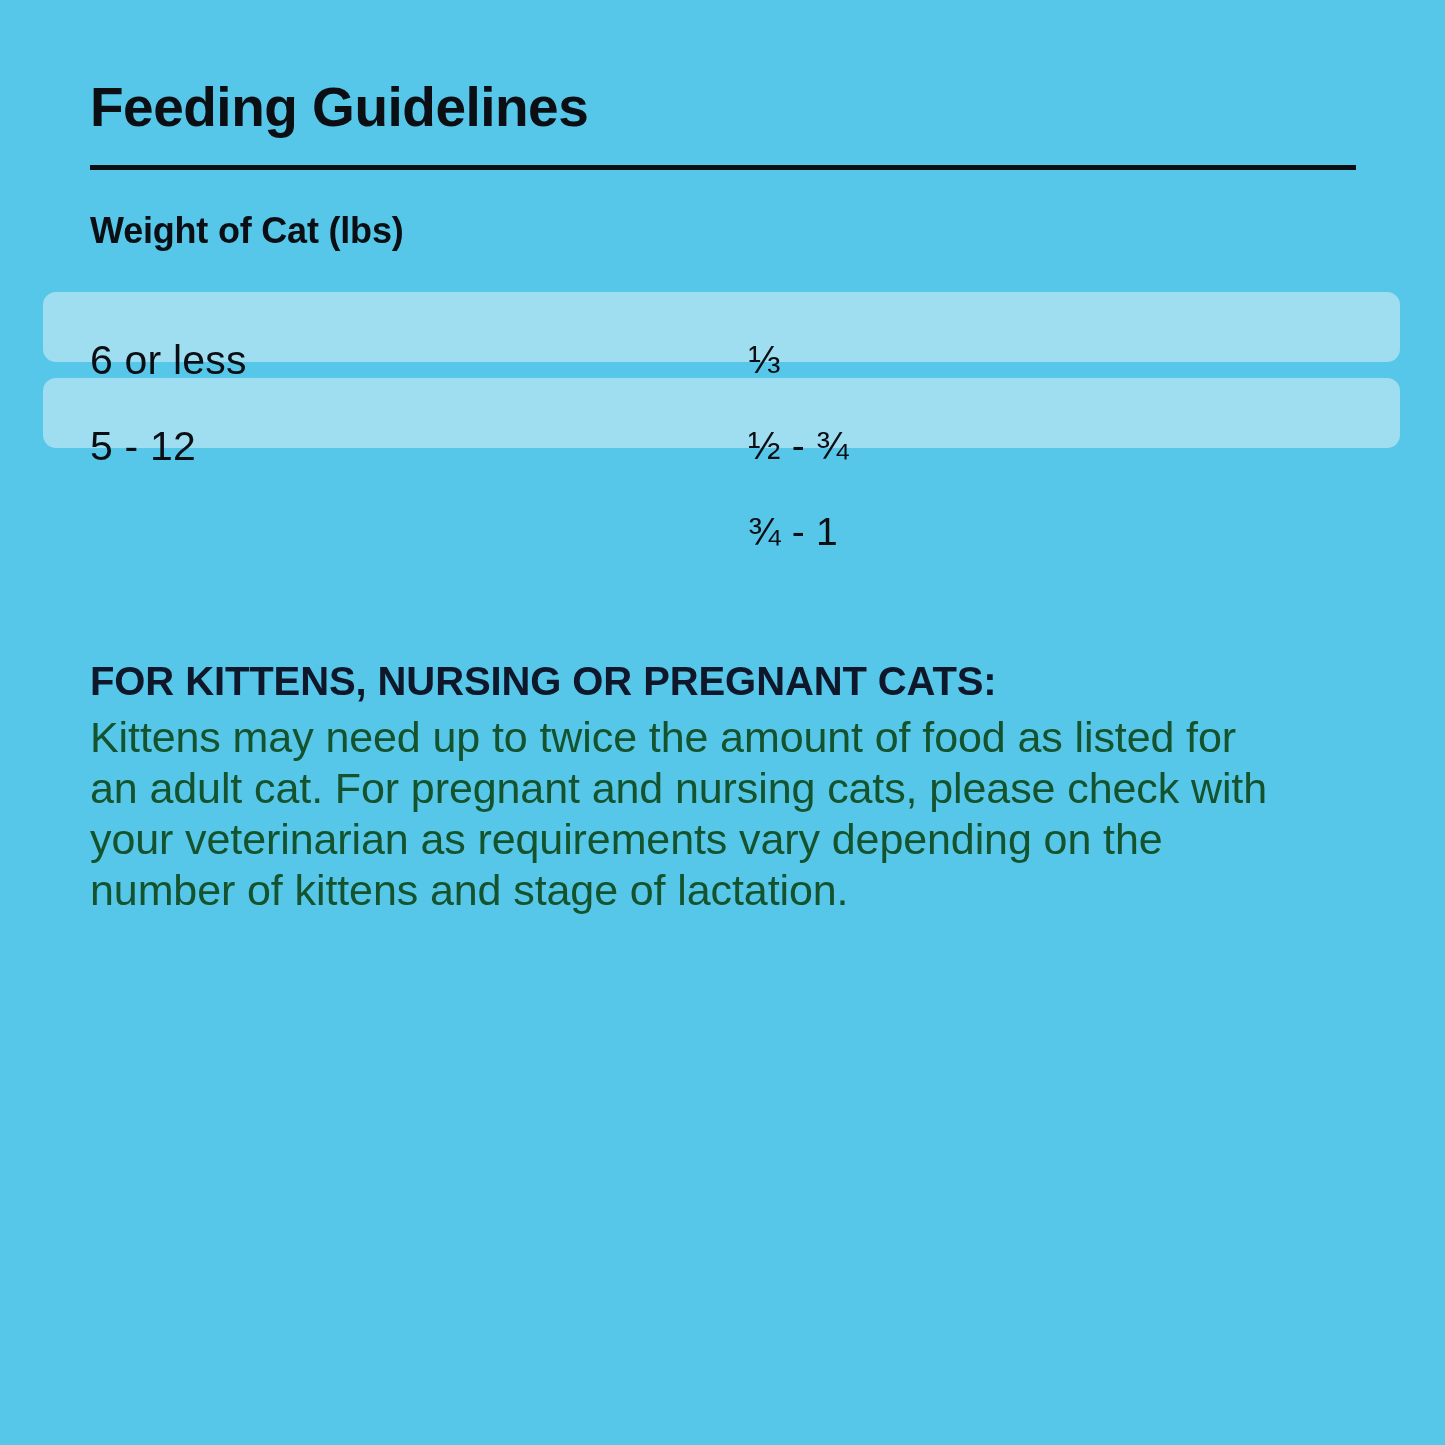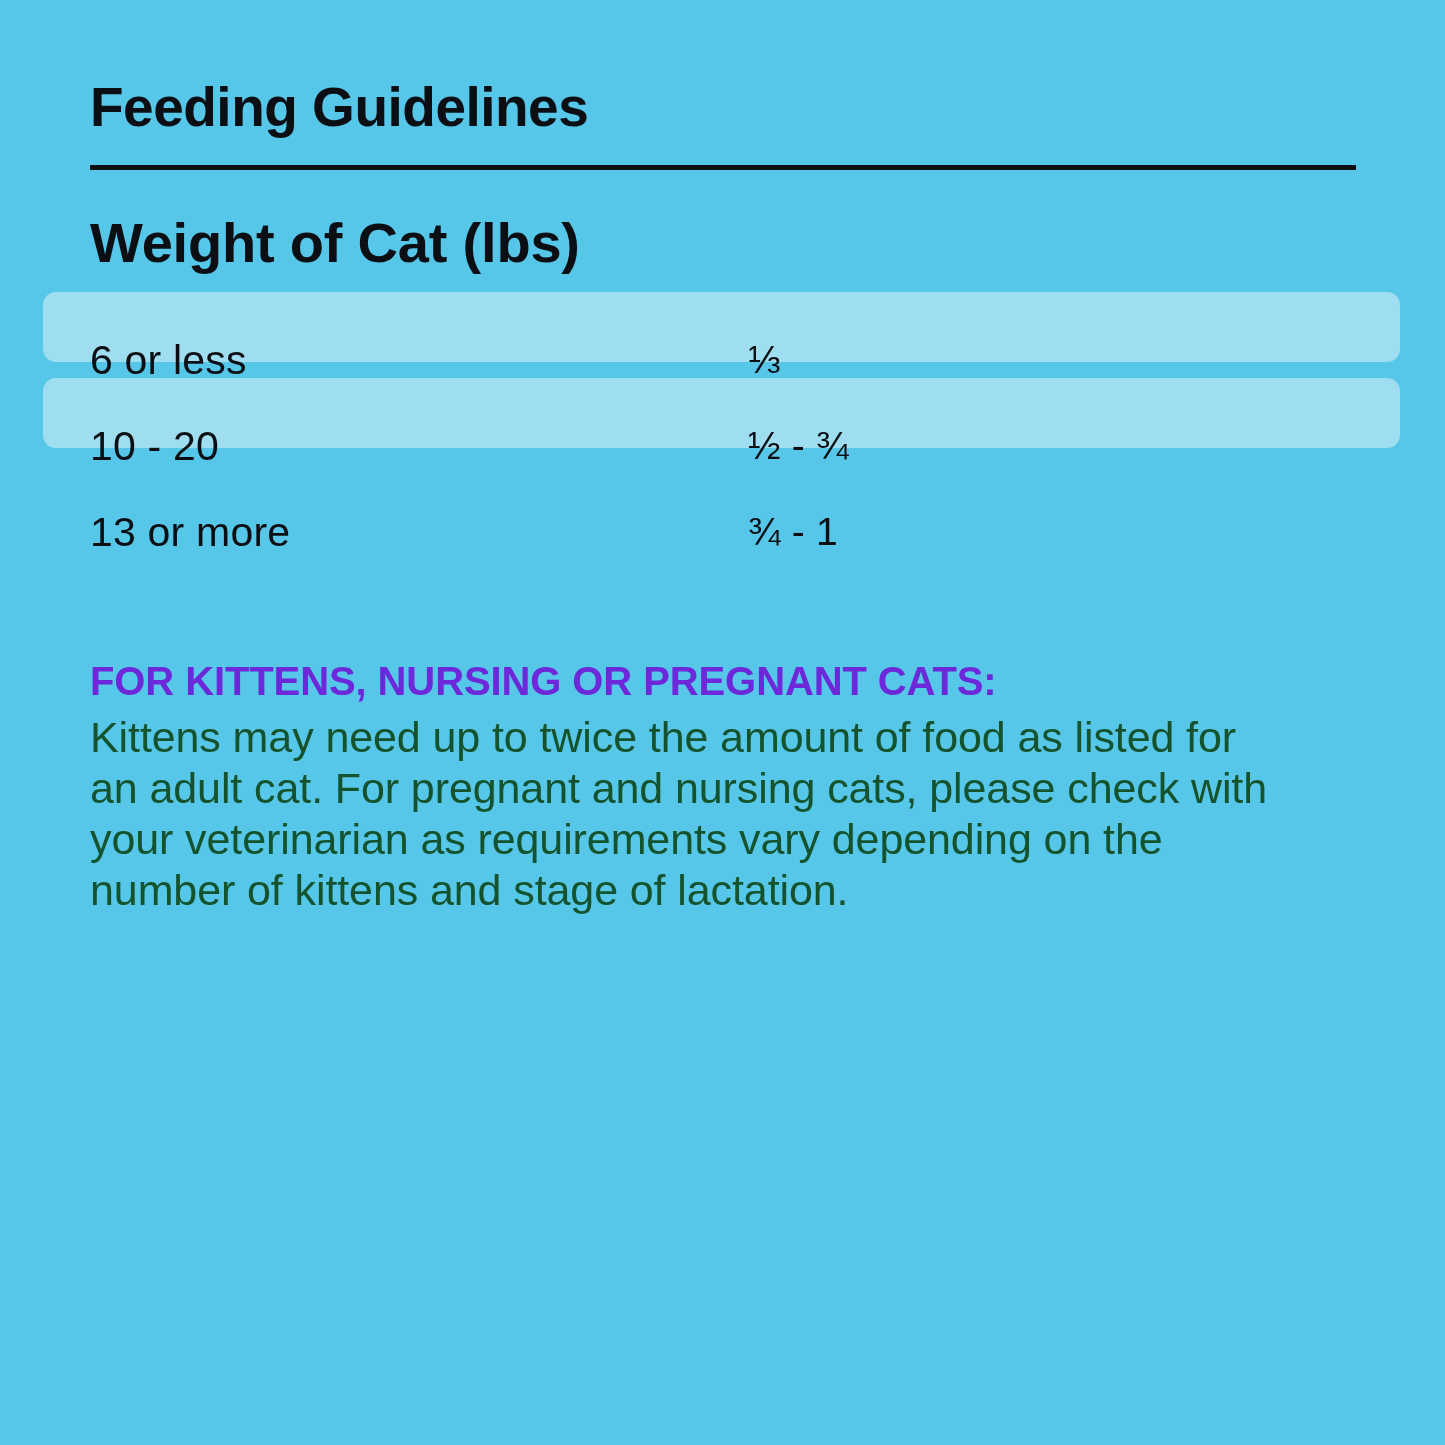--- a/index.html
+++ b/index.html
@@ -53,21 +53,21 @@
   }
 
   .thead {
     position: relative;
     height: 96px;
   }
 
   .th {
     position: absolute;
     top: 14px;
-    font-size: 56px;
+    font-size: 36px;
     font-weight: 700;
     color: #0b0f14;
     letter-spacing: -0.2px;
     white-space: nowrap;
     text-align: center;
   }
   .th.col-weight  { left: 90px; }
   .th.col-serving { left: 748px; }
 
   .rows {
@@ -111,21 +111,21 @@
   .note {
     position: absolute;
     left: 90px;
     top: 655px;
     width: 1240px;
   }
 
   .note-heading {
     font-size: 40px;
     font-weight: 700;
-    color: #6d28d9;
+    color: #0f172a;
     letter-spacing: -0.1px;
     line-height: 52px;
     white-space: nowrap;
   }
 
   .note-body {
     margin-top: 5px;
     font-size: 43px;
     font-weight: 400;
     color: #14532d;
@@ -153,27 +153,26 @@
 
       <div class="row alt">
         <div class="band"></div>
         <div class="cell c-weight">6 or less</div>
         <div class="cell c-serving">⅓</div>
       </div>
 
 
       <div class="row alt">
         <div class="band"></div>
-        <div class="cell c-weight">10 - 20</div>
+        <div class="cell c-weight">5 - 12</div>
         <div class="cell c-serving">½ - ¾</div>
       </div>
 
       <div class="row">
         <div class="band"></div>
-        <div class="cell c-weight">13 or more</div>
         <div class="cell c-serving">¾ - 1</div>
       </div>
 
     </div>
   </div>
 
   <div class="note">
     <div class="note-heading">FOR KITTENS, NURSING OR PREGNANT CATS:</div>
     <div class="note-body">Kittens may need up to twice the amount of food as listed for an adult cat. For pregnant and nursing cats, please check with your veterinarian as requirements vary depending on the number of kittens and stage of lactation.</div>
   </div>

